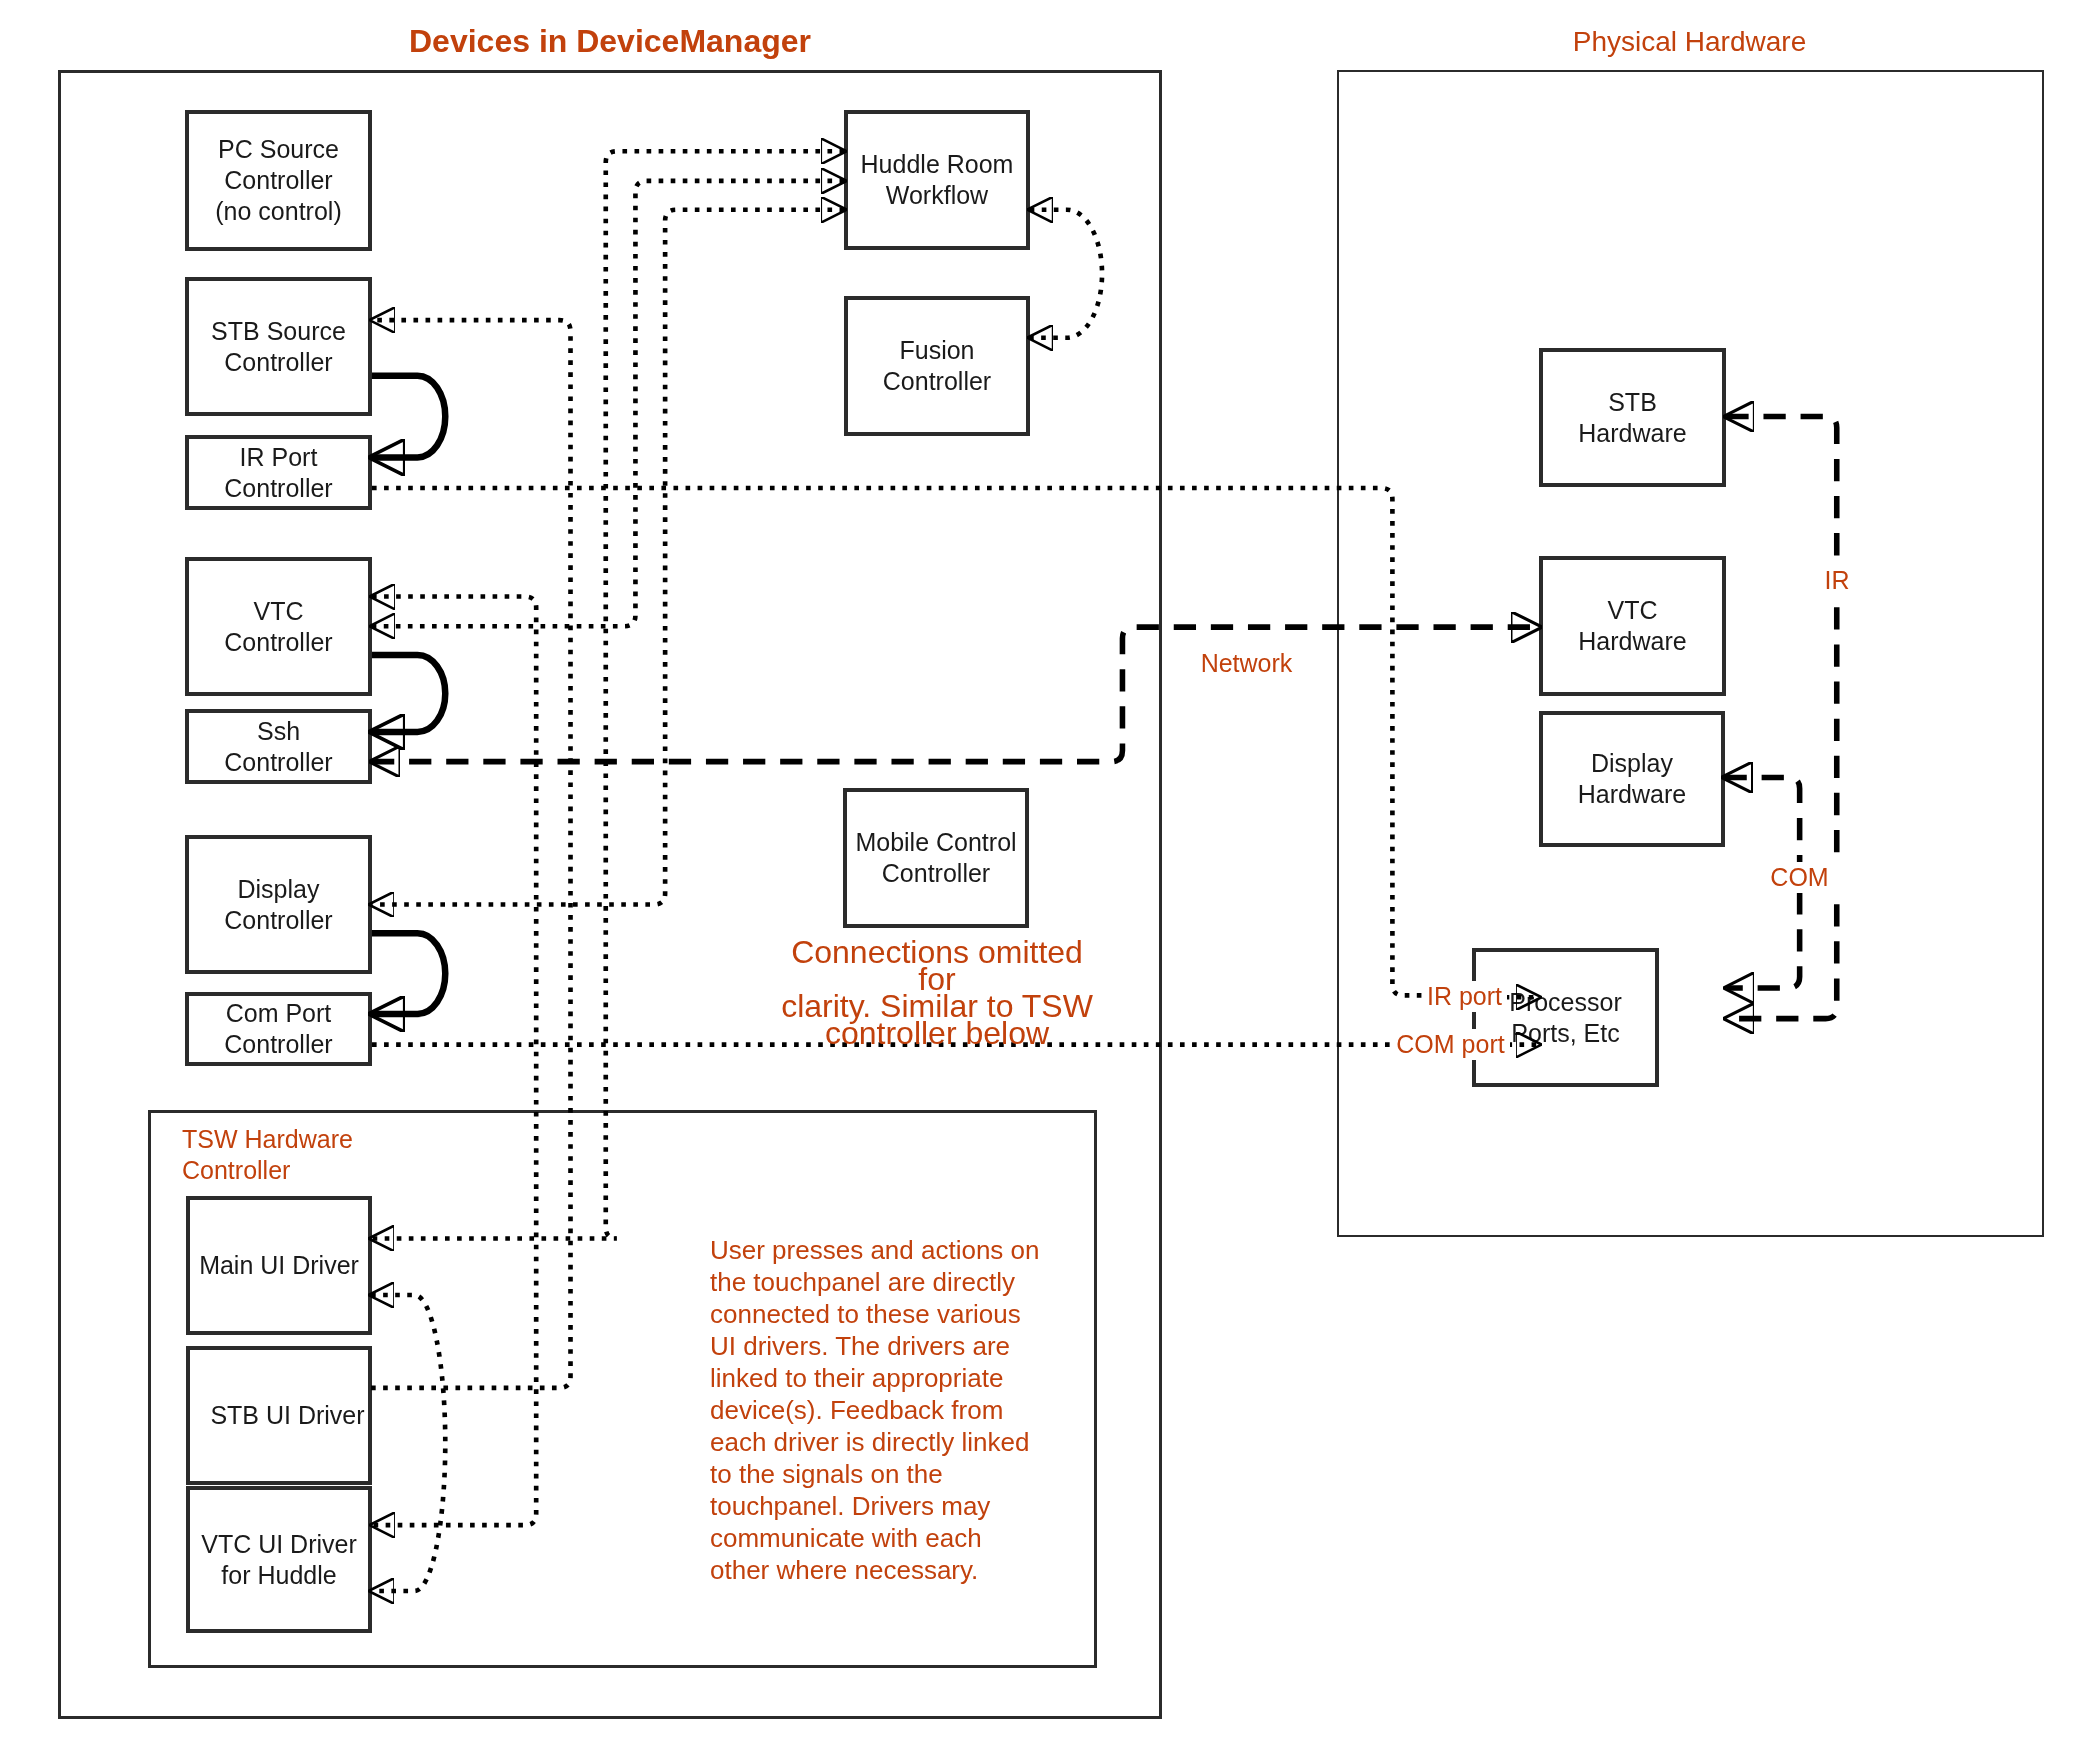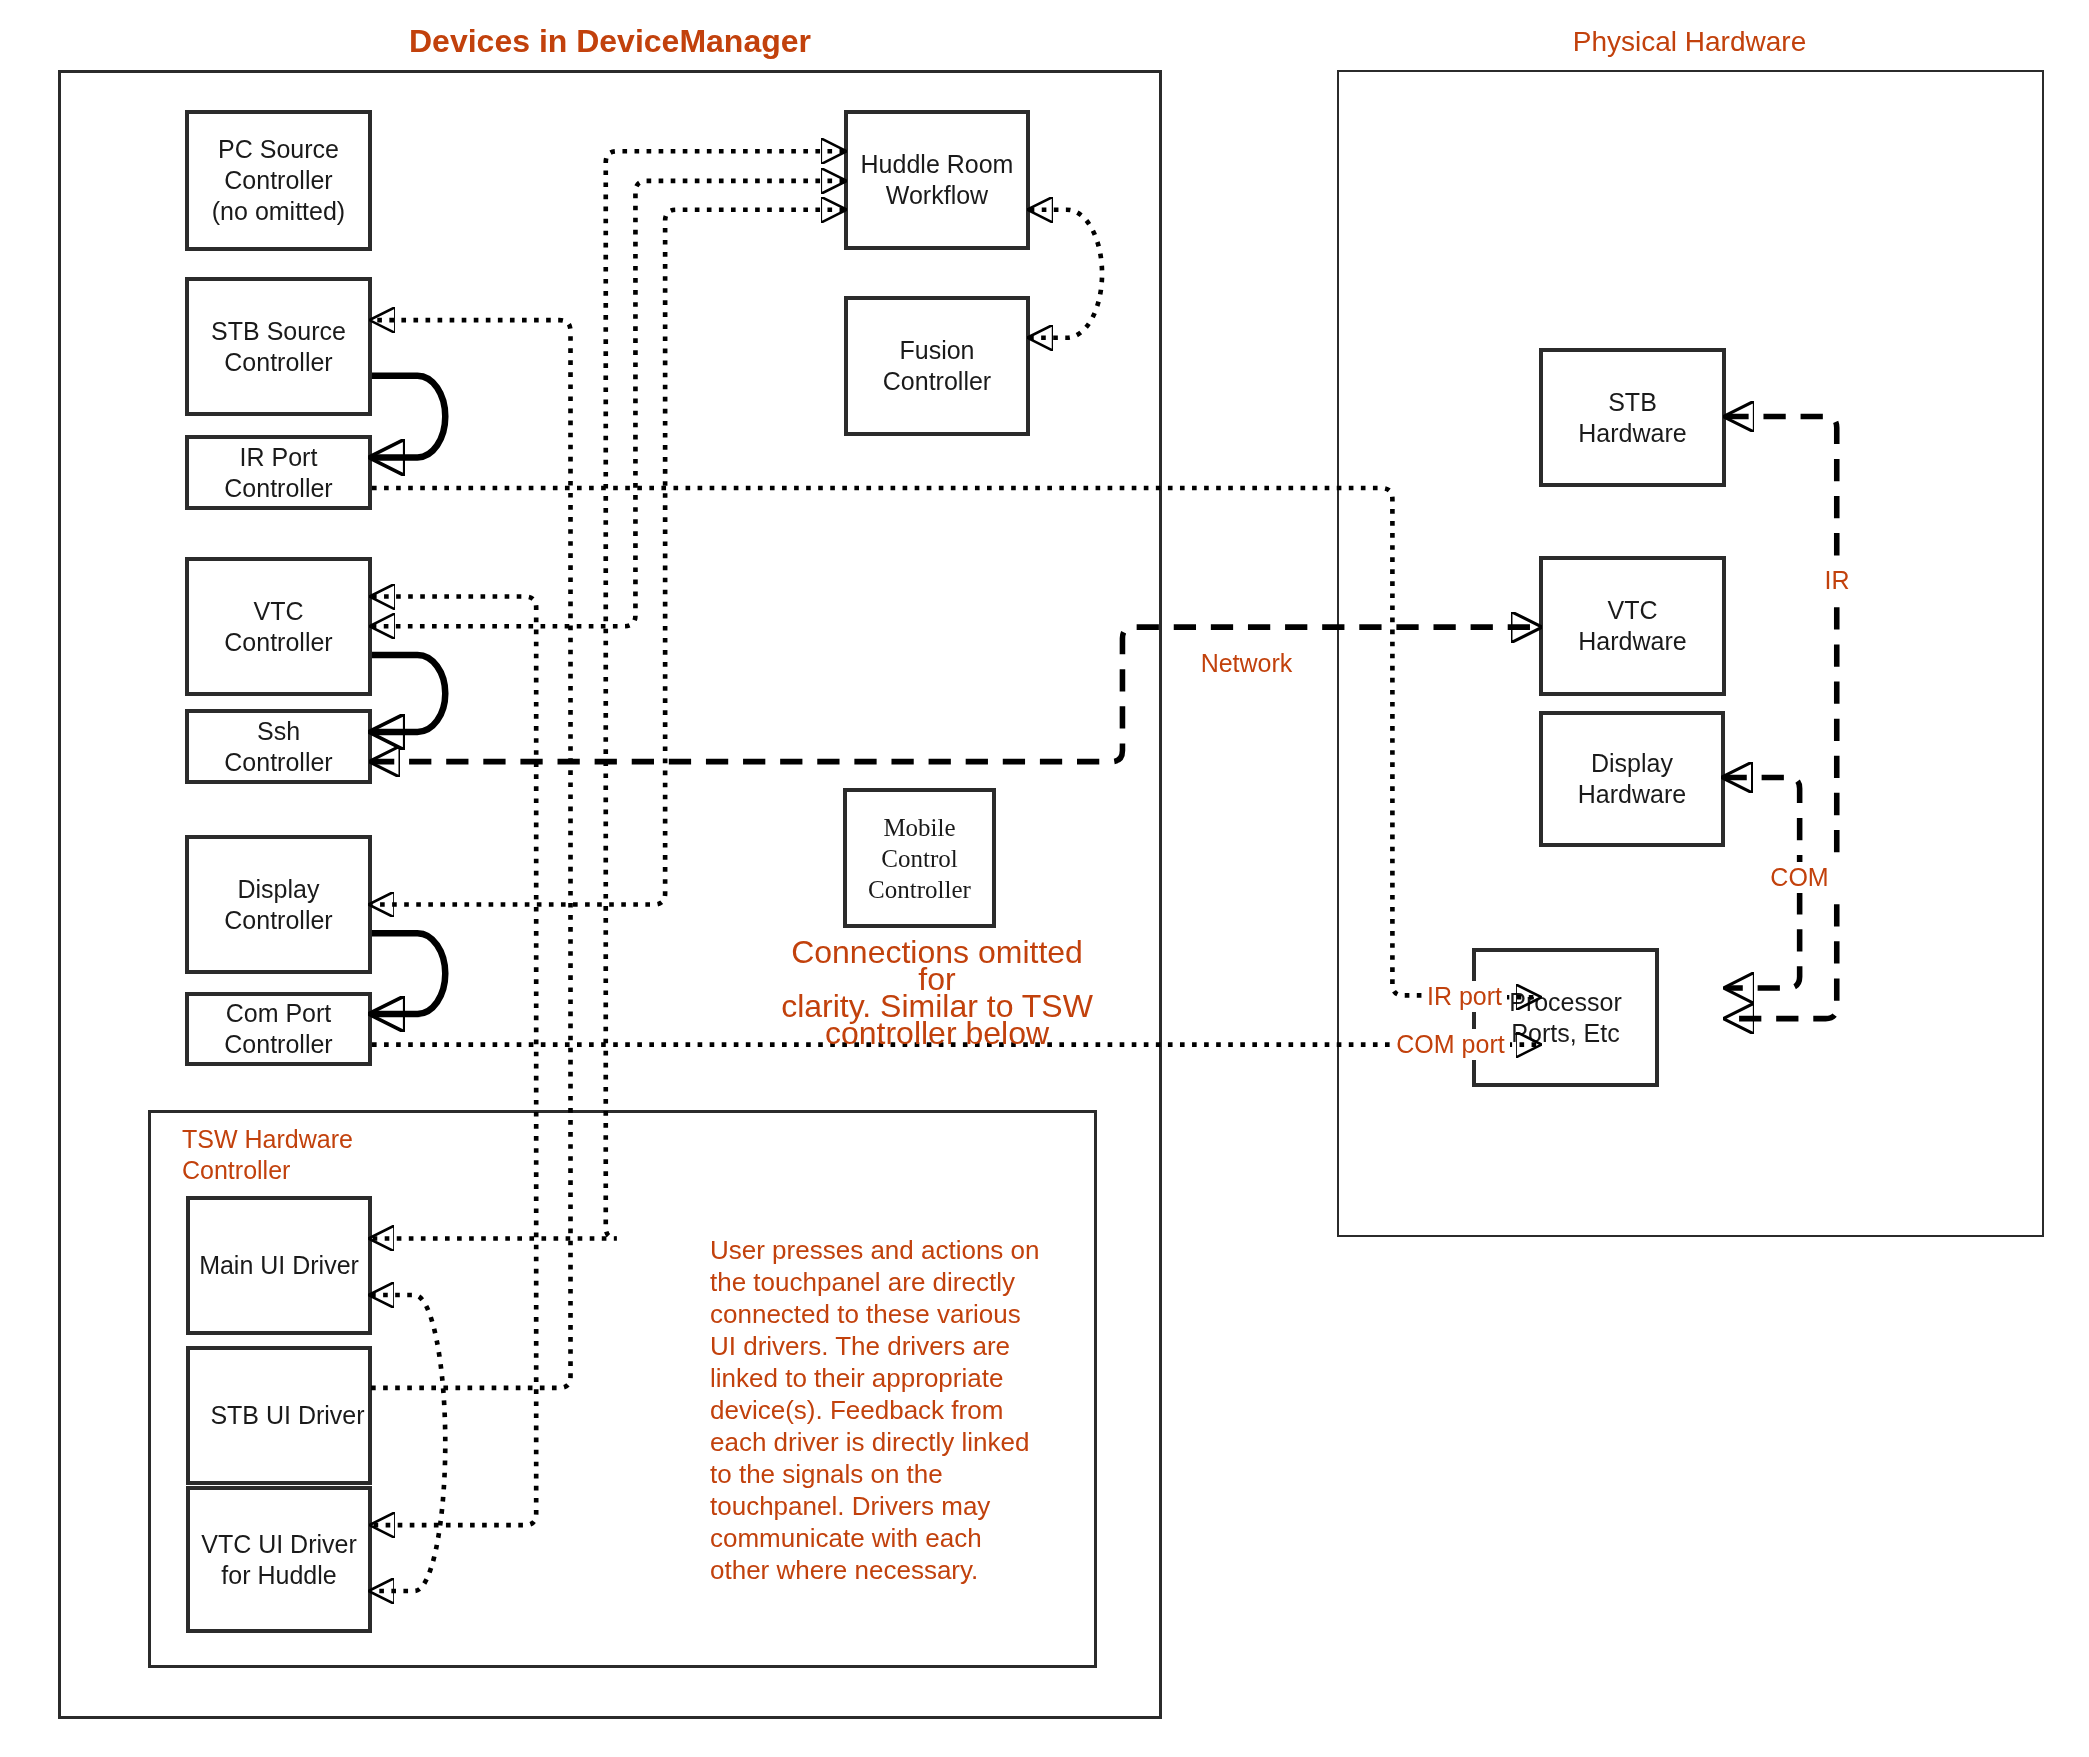--- a/index.html
+++ b/index.html
@@ -51,38 +51,38 @@
       <path d="M 1859 838 H 1928 Q 1940 838 1940 850 V 1053 Q 1940 1065 1928 1065 H 1861" class="dash" marker-start="url(#mA)" marker-end="url(#mA)"></path>
       <path d="M 401 405 H 450 A 30 44 0 0 1 450 493 H 401" class="sol" marker-end="url(#mA)"></path>
       <path d="M 401 706 H 450 A 30 41.5 0 0 1 450 789 H 401" class="sol" marker-end="url(#mA)"></path>
       <path d="M 401 1006 H 450 A 30 43.5 0 0 1 450 1093 H 401" class="sol" marker-end="url(#mA)"></path>
     </svg>
 <div class="container-box" style="left: 58px; top: 70px; width: 1104px; height: 1649px; border-width: 3.7px;"></div>
     <div class="container-box" style="left: 1337px; top: 70px; width: 707px; height: 1167px; border-width: 2.8px;"></div>
     <div class="container-box" style="left: 148px; top: 1110px; width: 949px; height: 558px; border-width: 3.7px;"></div>
     <div class="node" style="left: 185px; top: 110px; width: 187px; height: 141px;">PC Source
 Controller
-(no omitted)</div>
+(no control)</div>
     <div class="node" style="left: 185px; top: 277px; width: 187px; height: 139px;">STB Source
 Controller</div>
     <div class="node" style="left: 185px; top: 435px; width: 187px; height: 75px;">IR Port
 Controller</div>
     <div class="node" style="left: 185px; top: 557px; width: 187px; height: 139px;">VTC
 Controller</div>
     <div class="node" style="left: 185px; top: 709px; width: 187px; height: 75px;">Ssh
 Controller</div>
     <div class="node" style="left: 185px; top: 835px; width: 187px; height: 139px;">Display
 Controller</div>
     <div class="node" style="left: 185px; top: 992px; width: 187px; height: 74px;">Com Port
 Controller</div>
     <div class="node" style="left: 844px; top: 110px; width: 186px; height: 140px;">Huddle Room
 Workflow</div>
     <div class="node" style="left: 844px; top: 296px; width: 186px; height: 140px;">Fusion
 Controller</div>
-    <div class="node" style="left: 843px; top: 788px; width: 153px; height: 140px; font-family: Liberation Serif, serif;">Mobile Control
+    <div class="node" style="left: 843px; top: 788px; width: 186px; height: 140px;">Mobile Control
 Controller</div>
     <div class="node" style="left: 186px; top: 1196px; width: 186px; height: 139px;">Main UI Driver</div>
     <div class="node" style="left: 186px; top: 1346px; width: 186px; height: 139px; padding-left: 17px;">STB UI Driver</div>
     <div class="node" style="left: 186px; top: 1486px; width: 186px; height: 147px;">VTC UI Driver
 for Huddle</div>
     <div class="node" style="left: 1539px; top: 348px; width: 187px; height: 139px;">STB
 Hardware</div>
     <div class="node" style="left: 1539px; top: 556px; width: 187px; height: 140px;">VTC
 Hardware</div>
     <div class="node" style="left: 1539px; top: 711px; width: 186px; height: 136px;">Display

